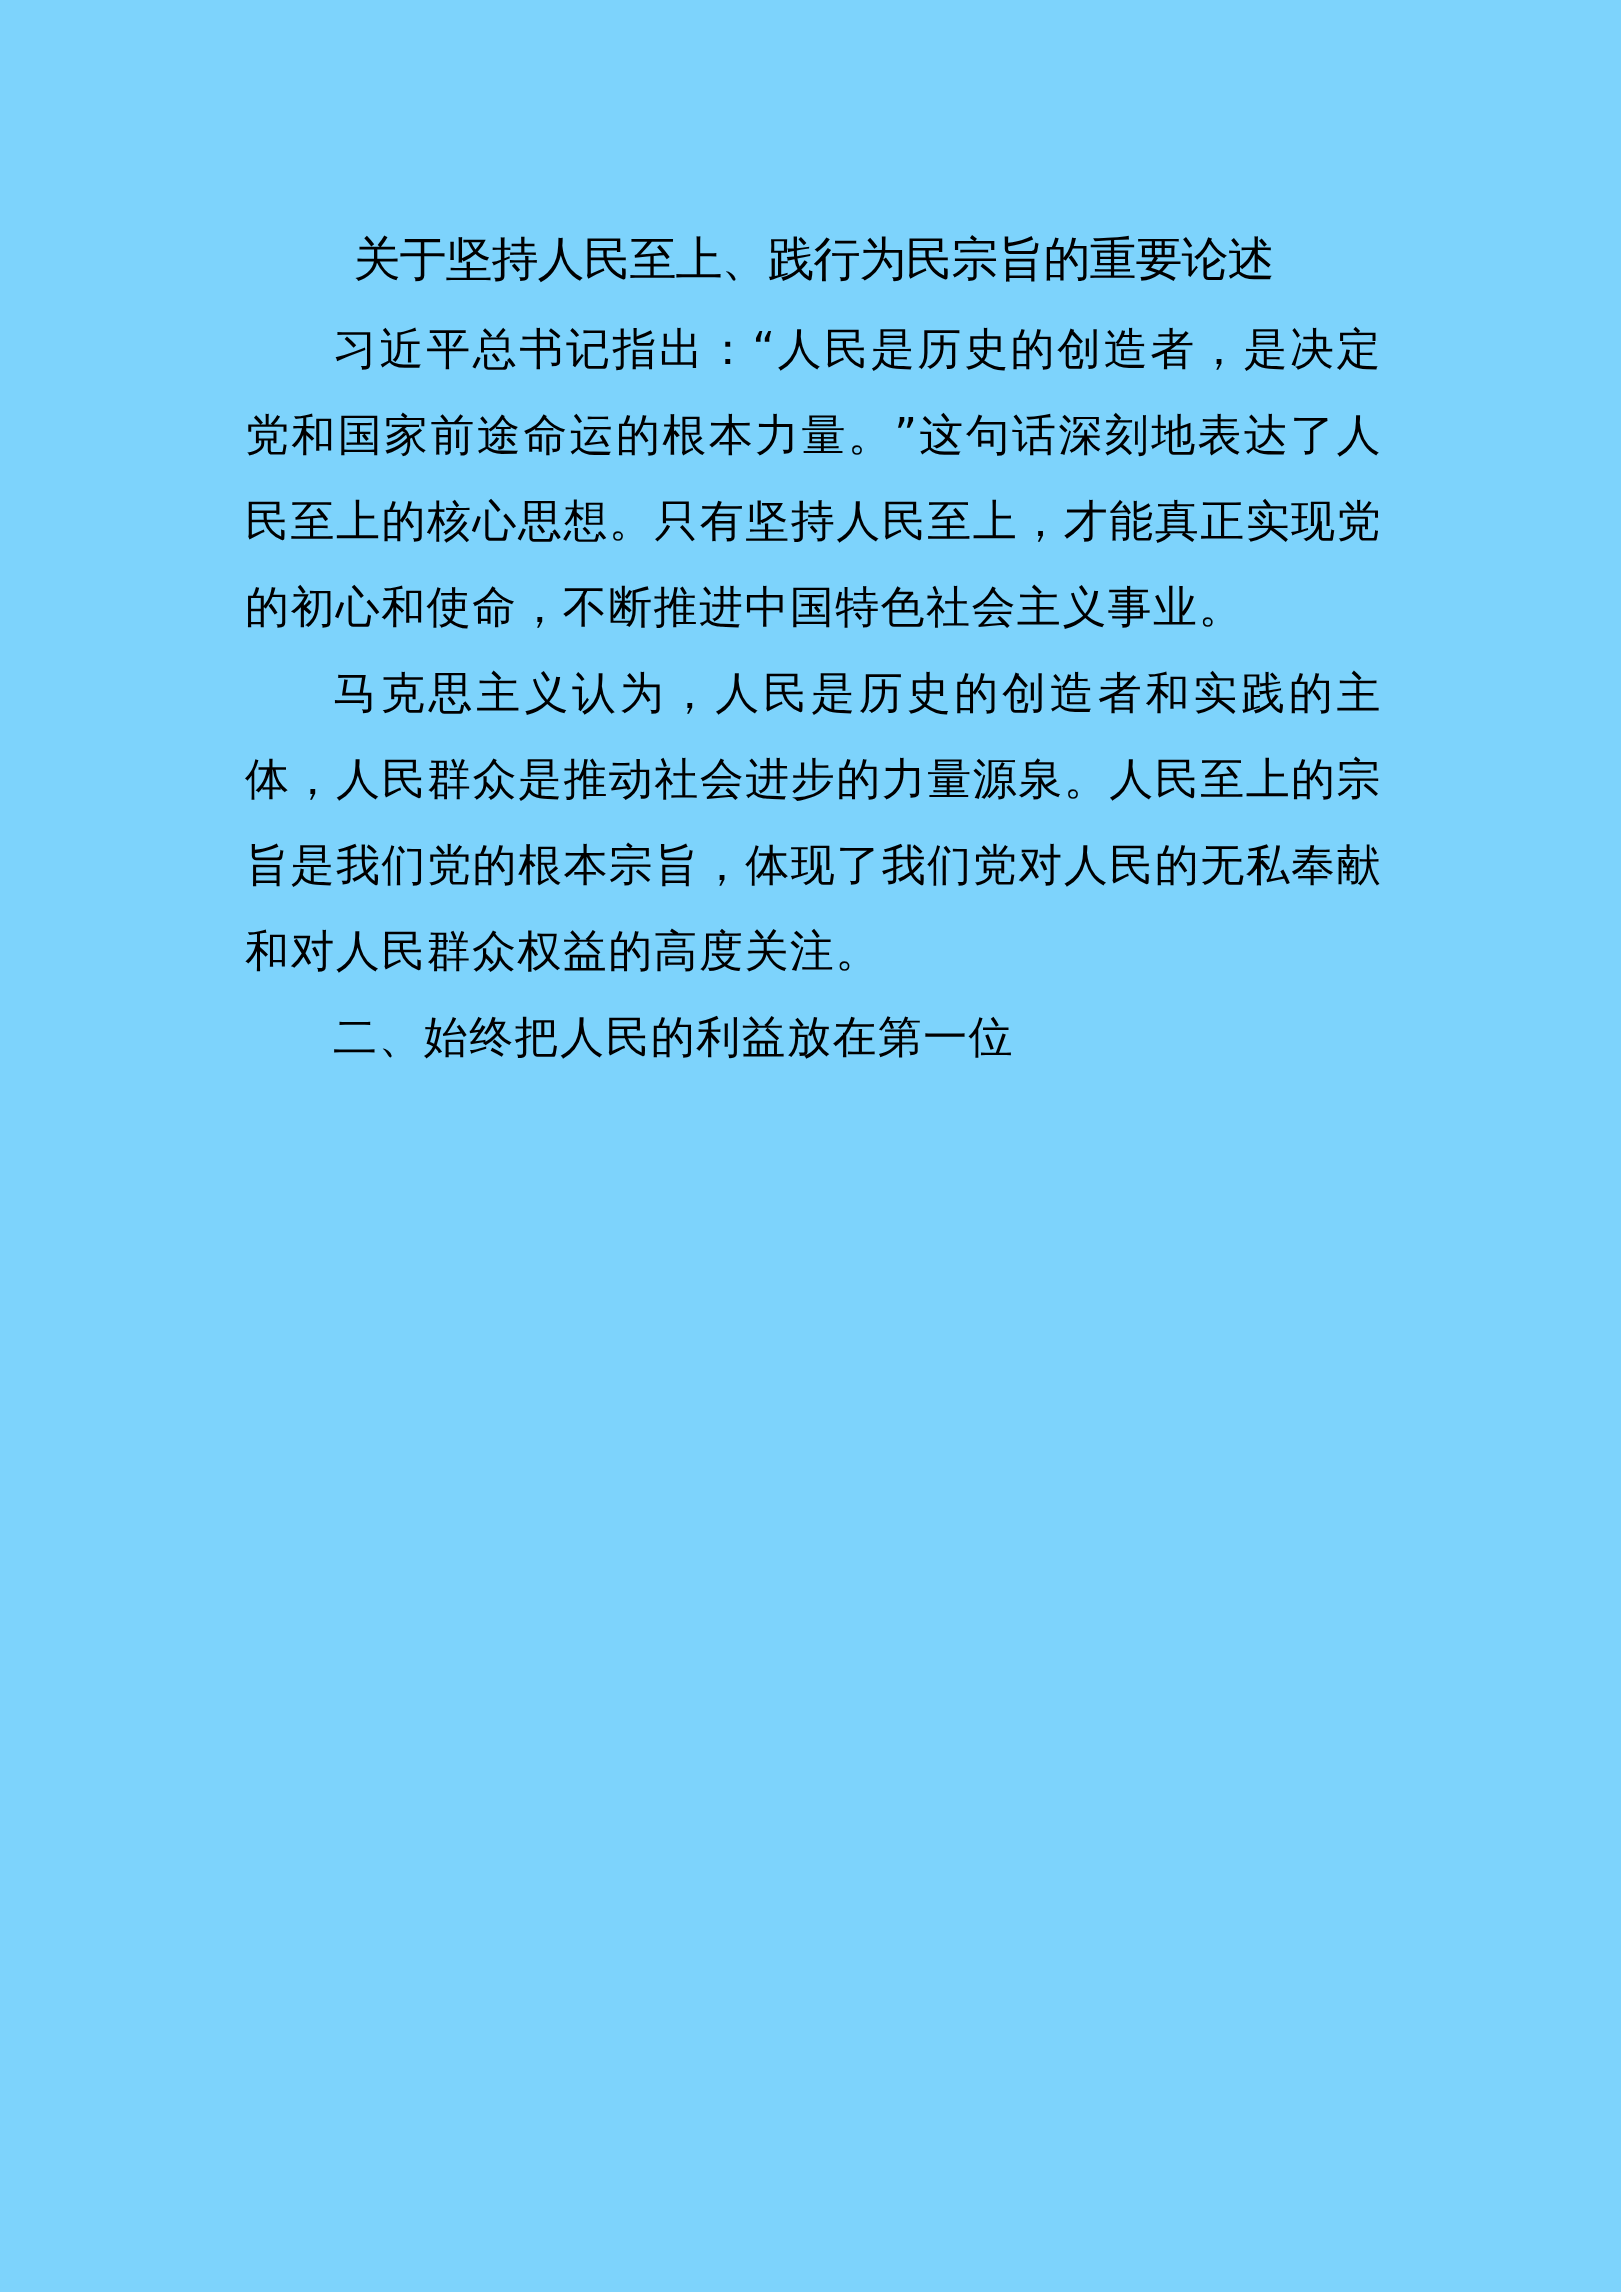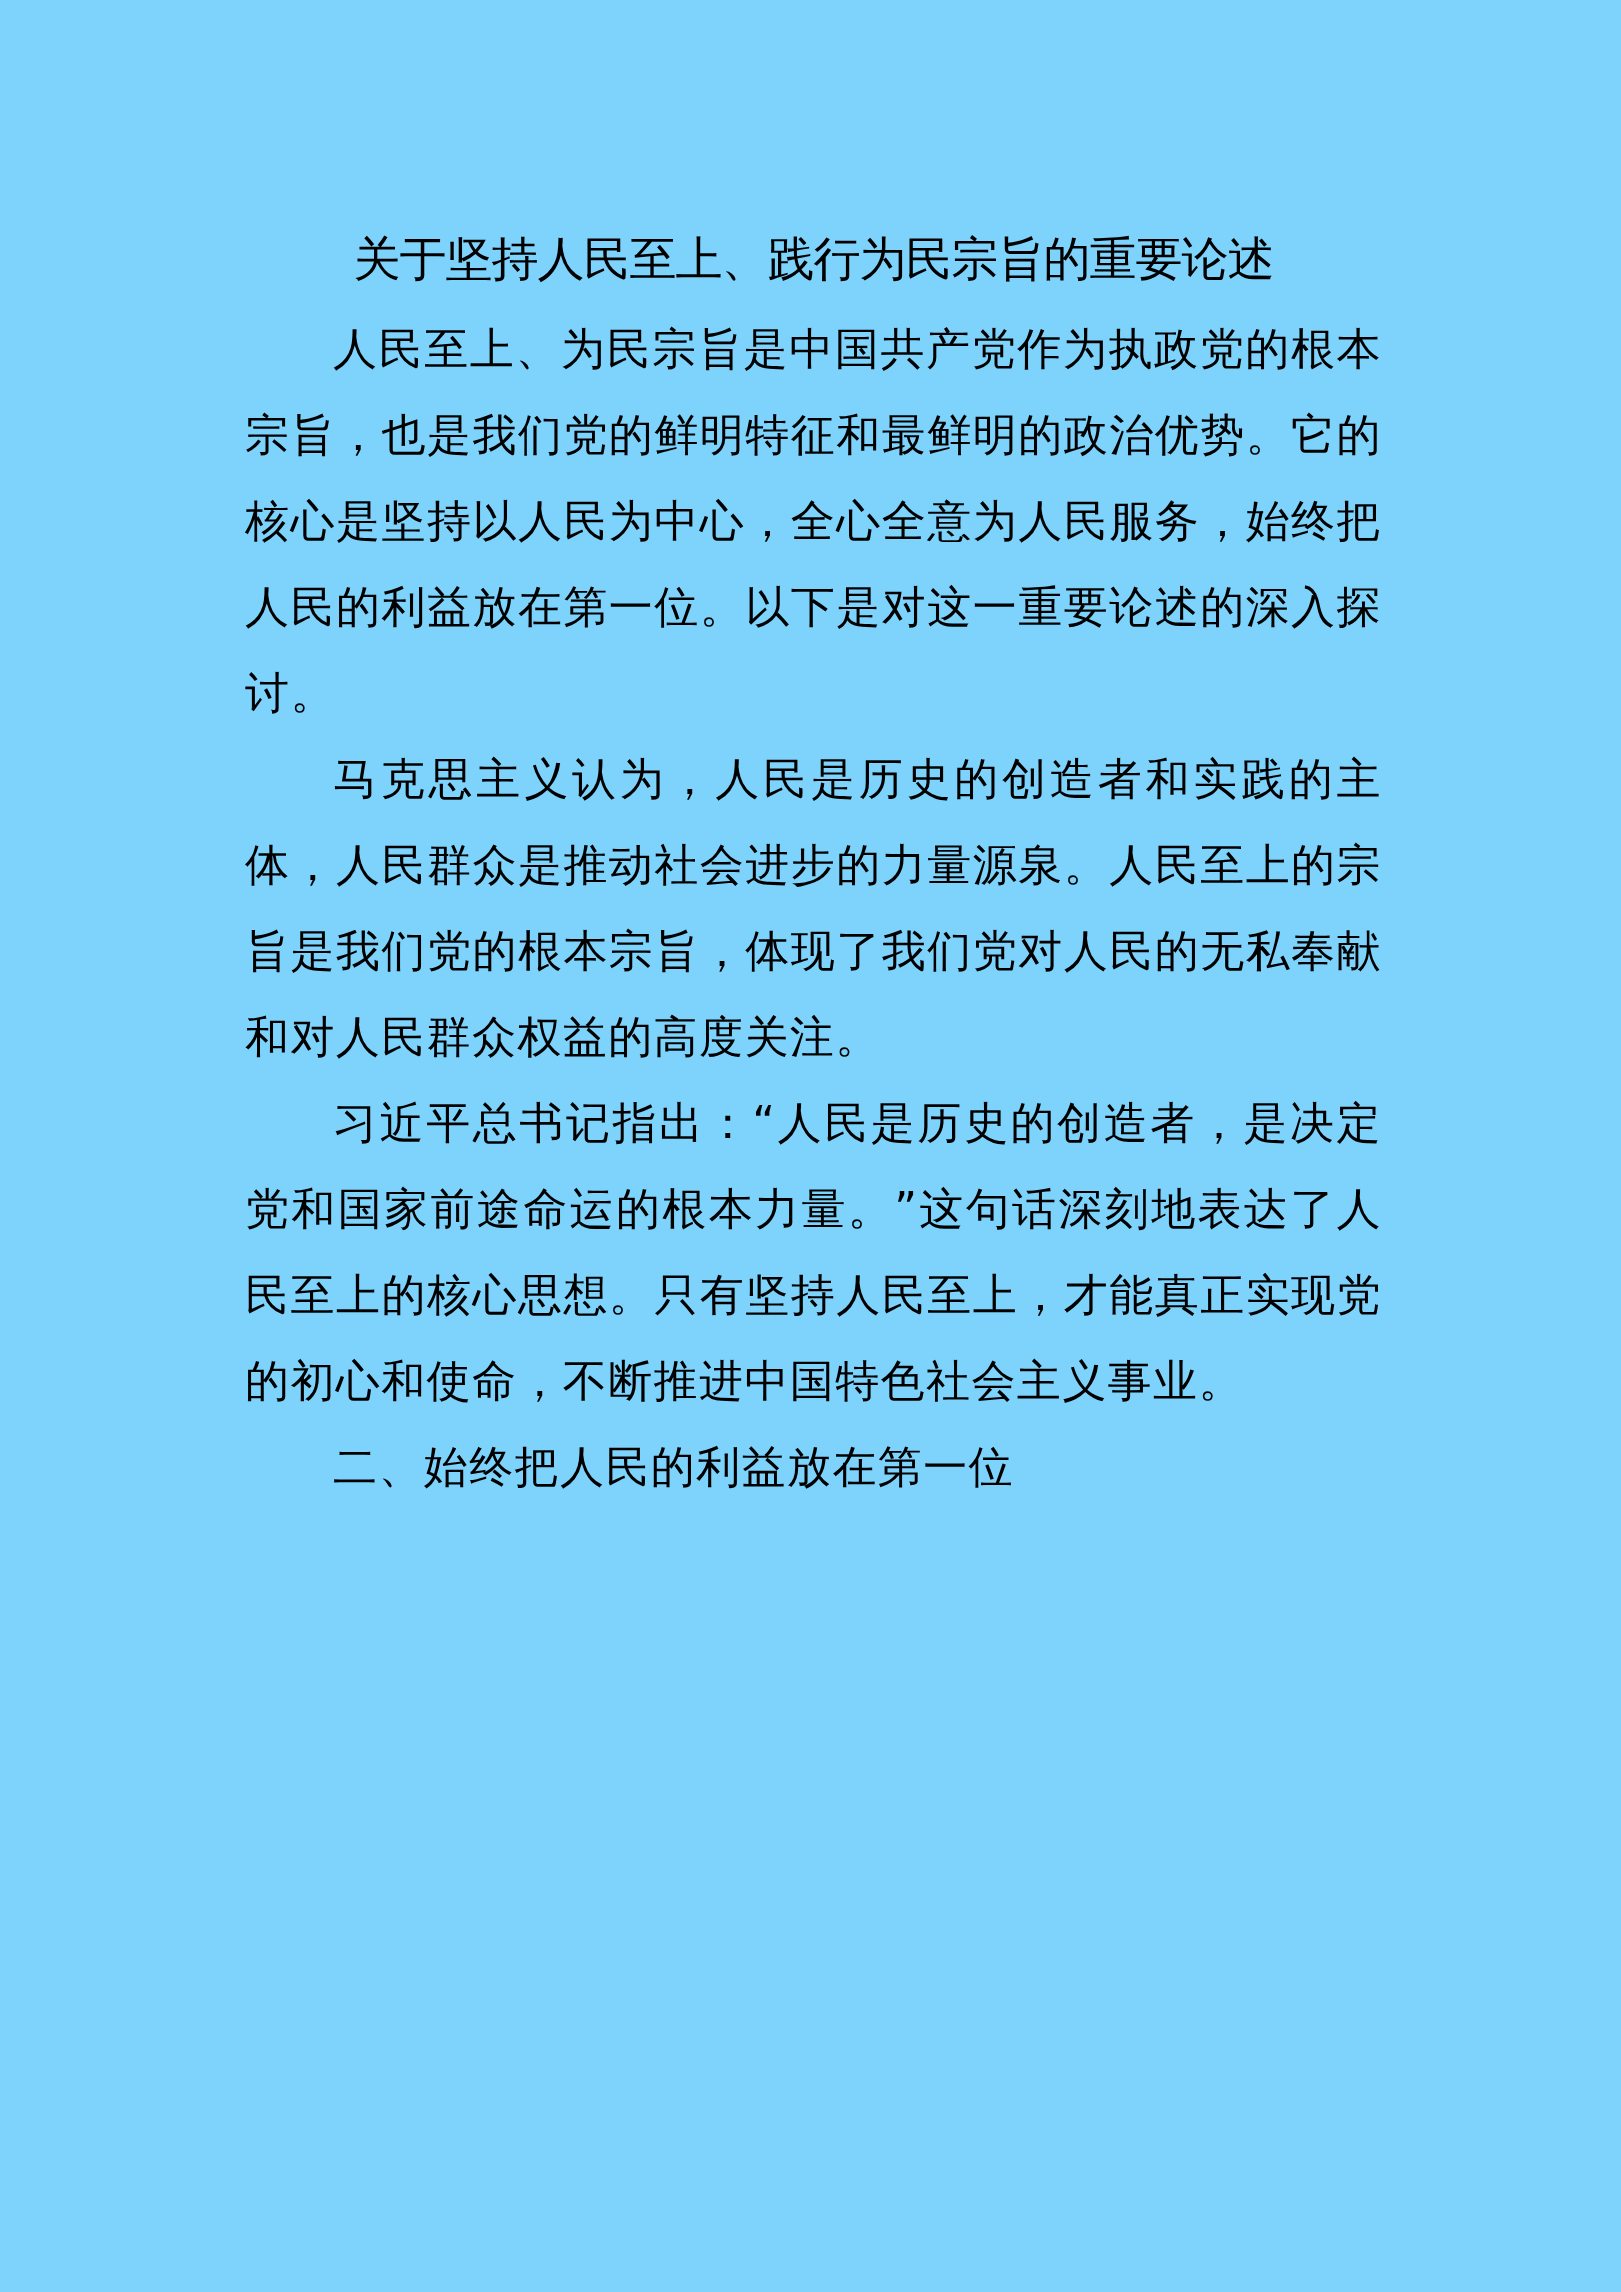--- a/index.html
+++ b/index.html
@@ -58,19 +58,18 @@
       white-space: nowrap;
     }
   </style>
 </head>
 <body>
 
 <div class="page">
   <div class="title">关于坚持人民至上、践行为民宗旨的重要论述</div>
 
   <div class="body-text">
-    <p class="para">人民至上、为民宗旨是中国共产党作为执政党的根本宗旨，也是我们党的鲜明特征和最鲜明的政治优势。它的核心是坚持以人民为中心，全心全意为人民服务，始终把人民的利益放在第一位。以下是对这一重要论述的深入探讨。</p>
+    <p class="para">习近平总书记指出：“人民是历史的创造者，是决定党和国家前途命运的根本力量。”这句话深刻地表达了人民至上的核心思想。只有坚持人民至上，才能真正实现党的初心和使命，不断推进中国特色社会主义事业。</p>
     <p class="para">马克思主义认为，人民是历史的创造者和实践的主体，人民群众是推动社会进步的力量源泉。人民至上的宗旨是我们党的根本宗旨，体现了我们党对人民的无私奉献和对人民群众权益的高度关注。</p>
-    <p class="para">习近平总书记指出：“人民是历史的创造者，是决定党和国家前途命运的根本力量。”这句话深刻地表达了人民至上的核心思想。只有坚持人民至上，才能真正实现党的初心和使命，不断推进中国特色社会主义事业。</p>
     <p class="heading">二、始终把人民的利益放在第一位</p>
   </div>
 </div>
 
 
 </body></html>

